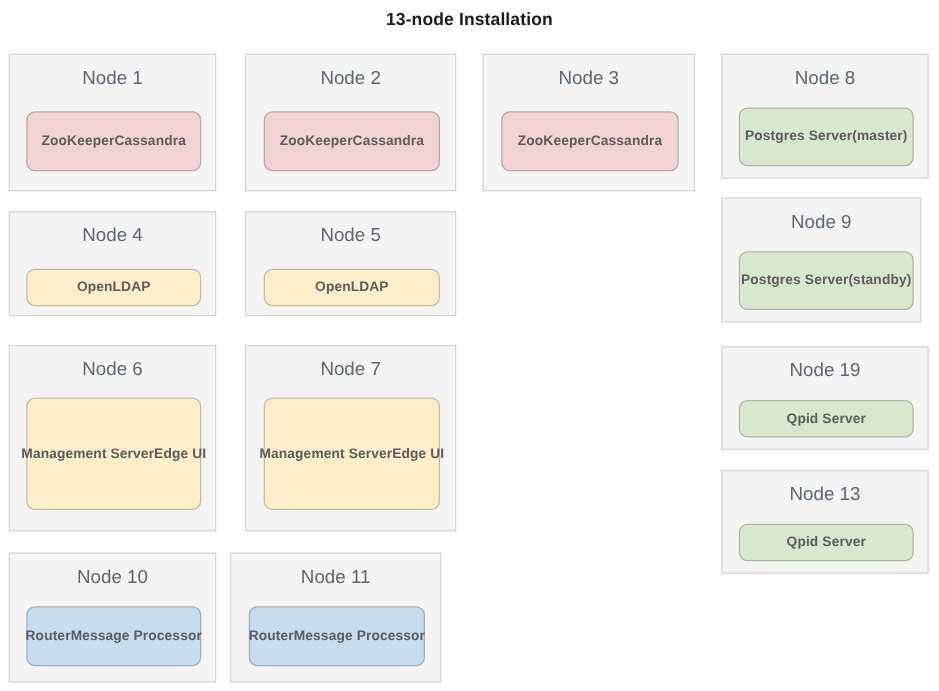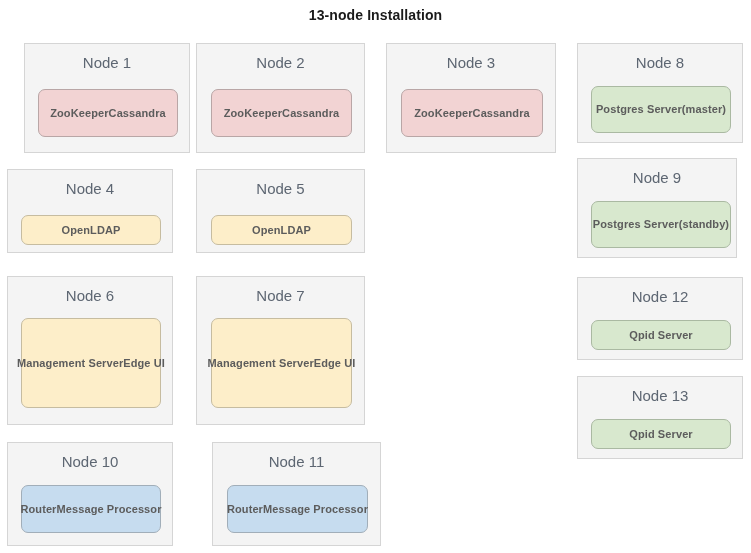--- a/index.html
+++ b/index.html
@@ -71,21 +71,21 @@
   .fill-green  { background: #d8e8ce; border-color: #aab9a2; }
   .fill-yellow { background: #fdeec9; border-color: #c6bca0; }
   .fill-blue   { background: #c6dcef; border-color: #a1aeb9; }
 </style>
 </head>
 <body>
 
 <div id="diagram">
   <div class="page-title">13-node Installation</div>
   <div id="nodes-layer">
-      <div class="node-box" style="left: 24px; top: 43px; width: 166px; height: 110px;">
+      <div class="node-box" style="left: 7px; top: 43px; width: 166px; height: 110px;">
         <div class="node-label">Node 1</div>
         <div class="component-box fill-pink" style="left: 13px; top: 45px; width: 140px; height: 48px;">
           <div class="component-line">ZooKeeper</div>
           <div class="component-line">Cassandra</div>
         </div>
       </div>
       <div class="node-box" style="left: 196px; top: 43px; width: 169px; height: 110px;">
         <div class="node-label">Node 2</div>
         <div class="component-box fill-pink" style="left: 14px; top: 45px; width: 141px; height: 48px;">
           <div class="component-line">ZooKeeper</div>
@@ -139,29 +139,29 @@
           <div class="component-line">(standby)</div>
         </div>
       </div>
       <div class="node-box" style="left: 7px; top: 442px; width: 166px; height: 104px;">
         <div class="node-label">Node 10</div>
         <div class="component-box fill-blue" style="left: 13px; top: 42px; width: 140px; height: 48px;">
           <div class="component-line">Router</div>
           <div class="component-line">Message Processor</div>
         </div>
       </div>
-      <div class="node-box" style="left: 212px; top: 442px; width: 169px; height: 104px;">
+      <div class="node-box" style="left: 184px; top: 442px; width: 169px; height: 104px;">
         <div class="node-label">Node 11</div>
         <div class="component-box fill-blue" style="left: 14px; top: 42px; width: 141px; height: 48px;">
           <div class="component-line">Router</div>
           <div class="component-line">Message Processor</div>
         </div>
       </div>
       <div class="node-box" style="left: 577px; top: 277px; width: 166px; height: 83px;">
-        <div class="node-label">Node 12</div>
+        <div class="node-label">Node 19</div>
         <div class="component-box fill-green" style="left: 13px; top: 42px; width: 140px; height: 30px;">
           <div class="component-line">Qpid Server</div>
         </div>
       </div>
       <div class="node-box" style="left: 577px; top: 376px; width: 166px; height: 83px;">
         <div class="node-label">Node 13</div>
         <div class="component-box fill-green" style="left: 13px; top: 42px; width: 140px; height: 30px;">
           <div class="component-line">Qpid Server</div>
         </div>
       </div>

